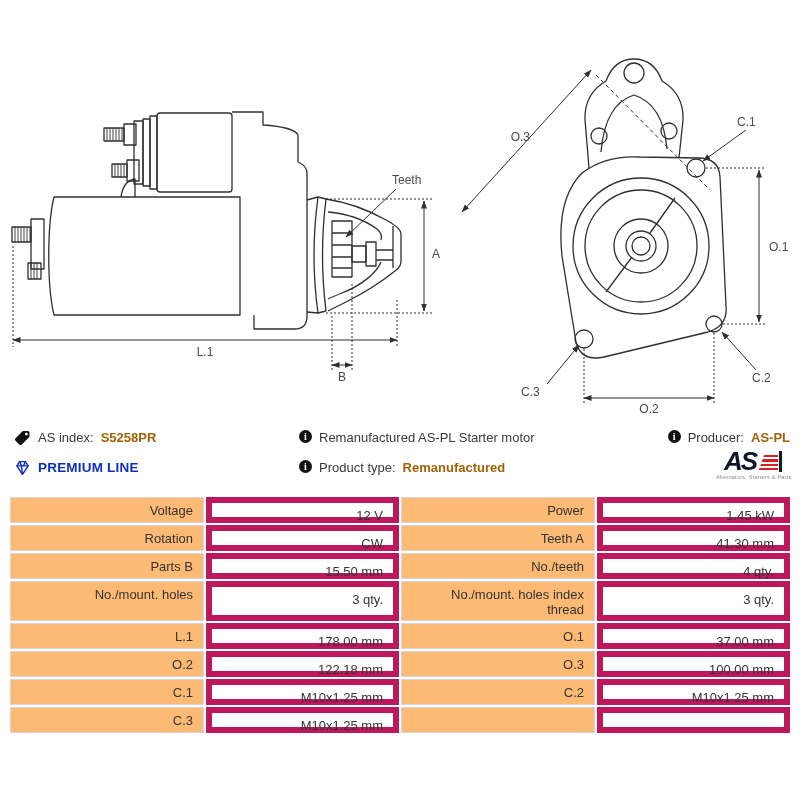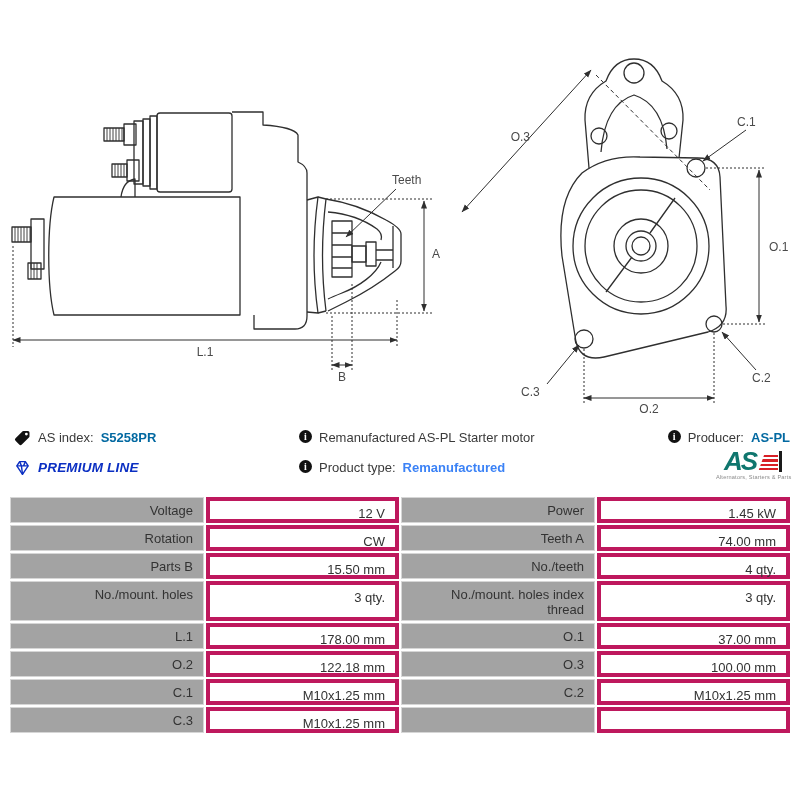--- a/index.html
+++ b/index.html
@@ -3,46 +3,46 @@
 <meta charset="utf-8">
 <style>
   html,body{margin:0;padding:0;background:#fff;}
   .canvas{position:relative;width:800px;height:800px;background:#ffffff;overflow:hidden;
           font-family:"Liberation Sans", sans-serif;color:#333;}
   svg{display:block;}
   .draw-svg{position:absolute;left:0;top:0;}
 
   
   .info-item{position:absolute;display:flex;align-items:flex-start;gap:7px;font-size:13px;color:#3a3a3a;white-space:nowrap;}
-  .info-item b{color:#0369a1;}
+  .info-item b{color:#a16207;}
   .i-icon{width:13px;height:13px;border-radius:50%;background:#111;color:#fff;
           display:flex;align-items:center;justify-content:center;
           font-family:"Liberation Serif", serif;font-weight:700;font-size:10px;line-height:1;flex:0 0 auto;}
-  .premium{color:#0b2fc2;font-weight:700;font-size:13.5px;letter-spacing:.2px;font-style:italic;}
-  .green{color:#3b82f6;font-weight:700;}
+  .premium{color:#0b2fc2;font-weight:700;font-size:13.5px;letter-spacing:.2px;}
+  .green{color:#a16207;font-weight:700;}
 
   
   .as-logo{position:absolute;right:10px;top:448px;width:74px;text-align:center;}
   .as-logo-top{display:flex;align-items:flex-end;justify-content:center;height:24px;}
-  .as-text{color:#0f766e;font-weight:900;font-style:italic;font-size:26px;line-height:22px;letter-spacing:-2px;}
+  .as-text{color:#0f172a;font-weight:900;font-style:italic;font-size:26px;line-height:22px;letter-spacing:-2px;}
   .as-stripes{width:20px;height:17px;margin-left:2px;
       background:repeating-linear-gradient(to bottom,#d81f26 0 2.2px,transparent 2.2px 4.4px);
       clip-path:polygon(30% 0,100% 0,100% 100%,0 100%);}
   .as-bar{width:3px;height:21px;background:#1a1a1a;margin-left:1px;}
   .as-tagline{font-size:5.6px;color:#8a8a8a;letter-spacing:.2px;margin-top:2px;white-space:nowrap;}
 
   
   .spec-table{position:absolute;left:10px;top:497px;width:780px;display:grid;
               grid-template-columns:194px 193px 194px 193px;
               grid-template-rows:26px 26px 26px 40px 26px 26px 26px 26px;gap:2px;}
   .row{display:contents;}
   .cell{box-sizing:border-box;display:flex;justify-content:flex-end;align-items:flex-start;
         padding:5px 10px 0 28px;font-size:13px;line-height:15px;text-align:right;color:#333;}
-  .lab{background:#a3a3a3;border:1px solid #d6d6d6;}
-  .val{background:#ffffff;border:4px solid #be185d;}
+  .lab{background:#fdba74;border:1px solid #d6d6d6;}
+  .val{background:#ffffff;border:6px solid #be185d;}
 </style>
 </head>
 <body>
 
 <div class="canvas">
 
   <svg class="draw-svg" width="800" height="420" viewBox="0 0 800 420">
     <defs>
       <marker id="ah" markerWidth="9" markerHeight="8" refX="7.5" refY="3" orient="auto-start-reverse" markerUnits="userSpaceOnUse">
         <path d="M0,0 L8,3 L0,6 Z" fill="#2f2f2f"></path>
@@ -199,21 +199,21 @@
     <div class="row">
       <div class="cell lab">Voltage</div>
       <div class="cell val">12 V</div>
       <div class="cell lab">Power</div>
       <div class="cell val">1.45 kW</div>
     </div>
     <div class="row">
       <div class="cell lab">Rotation</div>
       <div class="cell val">CW</div>
       <div class="cell lab">Teeth A</div>
-      <div class="cell val">74.00 mm</div>
+      <div class="cell val">41.30 mm</div>
     </div>
     <div class="row">
       <div class="cell lab">Parts B</div>
       <div class="cell val">15.50 mm</div>
       <div class="cell lab">No./teeth</div>
       <div class="cell val">4 qty.</div>
     </div>
     <div class="row">
       <div class="cell lab">No./mount. holes</div>
       <div class="cell val">3 qty.</div>

